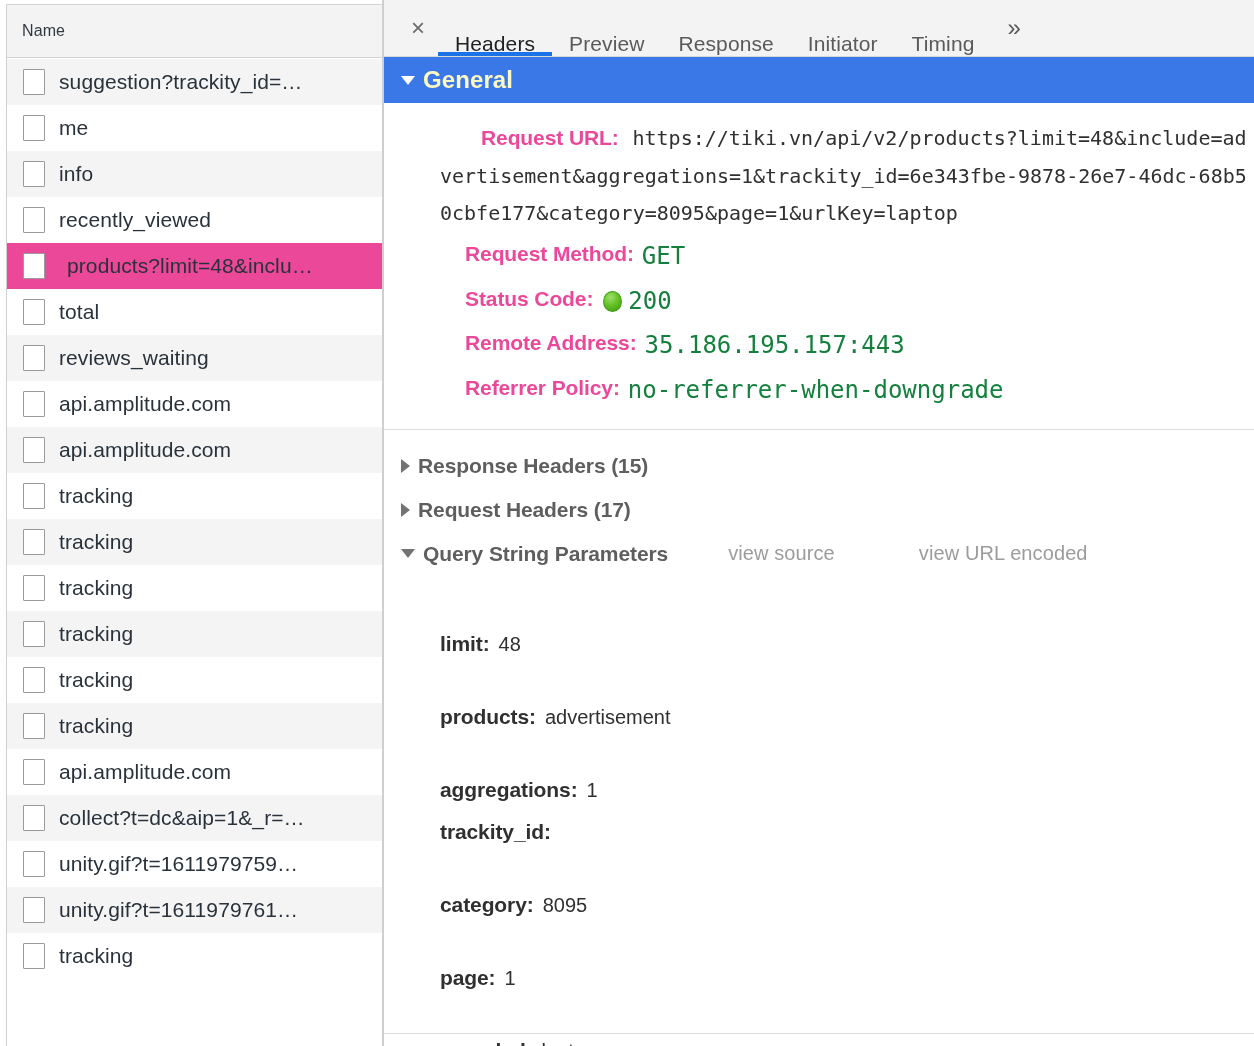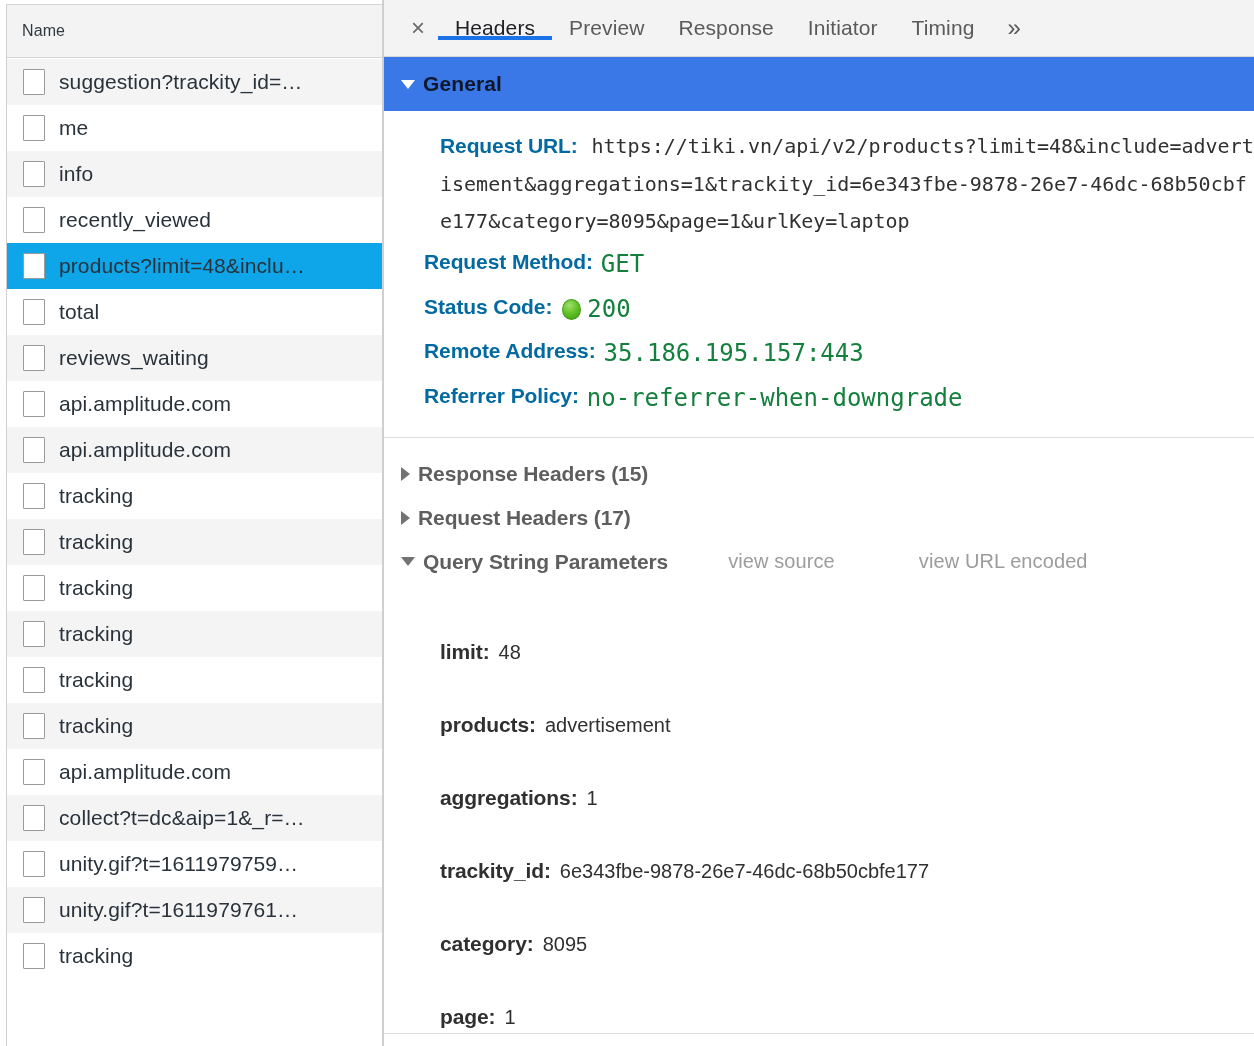--- a/index.html
+++ b/index.html
@@ -59,21 +59,21 @@
   .req-row {
     height: 46px;
     display: flex;
     align-items: center;
     padding-left: 16px;
     background: #ffffff;
     cursor: default;
     white-space: nowrap;
   }
   .req-row.zebra { background: #f4f4f4; }
-  .req-row.selected { background: #0ea5e9; }
+  .req-row.selected { background: #ec4899; gap: 8px; }
   .req-checkbox {
     width: 22px; height: 26px;
     flex: 0 0 22px;
     border: 1.5px solid #9a9a9a;
     background: #ffffff;
     border-radius: 1px;
     margin-right: 14px;
   }
   .req-label {
     font-size: 21px;
@@ -144,27 +144,27 @@
   }
 
   .headers-body {
     position: absolute;
     top: 57px; left: 0; right: 0; bottom: 0;
     overflow: hidden;
     background: #ffffff;
   }
 
   .section-bar {
-    height: 54px;
+    height: 46px;
     background: #3b78e7;
-    color: #0f172a;
+    color: #fef9c3;
     display: flex;
     align-items: center;
     padding-left: 17px;
-    font-size: 21px;
+    font-size: 24px;
     font-weight: bold;
     letter-spacing: 0.1px;
     cursor: pointer;
     user-select: none;
   }
   .tri {
     display: inline-block;
     width: 0; height: 0;
     margin-right: 8px;
   }
@@ -190,24 +190,25 @@
   }
   .kv-row {
     display: flex;
     align-items: flex-start;
     padding: 5px 0 5px 40px;
     font-size: 21px;
     line-height: 1.45;
   }
   .kv-key {
     font-weight: bold;
-    color: #0369a1;
+    color: #ec4899;
     white-space: nowrap;
     flex: 0 0 auto;
     letter-spacing: -0.1px;
+    margin-left: 41px;
   }
   .kv-val {
     font-family: "DejaVu Sans Mono", "Liberation Mono", monospace;
     color: #15803d;
     font-size: 24px;
     margin-left: 8px;
     white-space: pre;
     overflow: visible;
   }
   .kv-val-wrap {
@@ -386,21 +387,21 @@
             <span class="req-label">tracking</span>
           </div>
         </div>
     </div>
   </div>
 
   <div class="right-panel">
 
     <div class="tabbar">
       <div class="tab-close">×</div>
-      <div id="tabs-container" style="display:flex;align-items:center;">
+      <div id="tabs-container" style="display:flex;align-items:flex-end;">
           <div class="tab active">Headers</div>
           <div class="tab">Preview</div>
           <div class="tab">Response</div>
           <div class="tab">Initiator</div>
           <div class="tab">Timing</div>
         </div>
       <div class="tab-more">»</div>
     </div>
 
     <div class="headers-body">
@@ -468,21 +469,20 @@
           <div class="qs-row">
             <span class="qs-key">products:</span>
             <span class="qs-val">advertisement</span>
           </div>
           <div class="qs-row">
             <span class="qs-key">aggregations:</span>
             <span class="qs-val">1</span>
           </div>
           <div class="qs-row">
             <span class="qs-key">trackity_id:</span>
-            <span class="qs-val">6e343fbe-9878-26e7-46dc-68b50cbfe177</span>
           </div>
           <div class="qs-row">
             <span class="qs-key">category:</span>
             <span class="qs-val">8095</span>
           </div>
           <div class="qs-row">
             <span class="qs-key">page:</span>
             <span class="qs-val">1</span>
           </div>
           <div class="qs-row">

